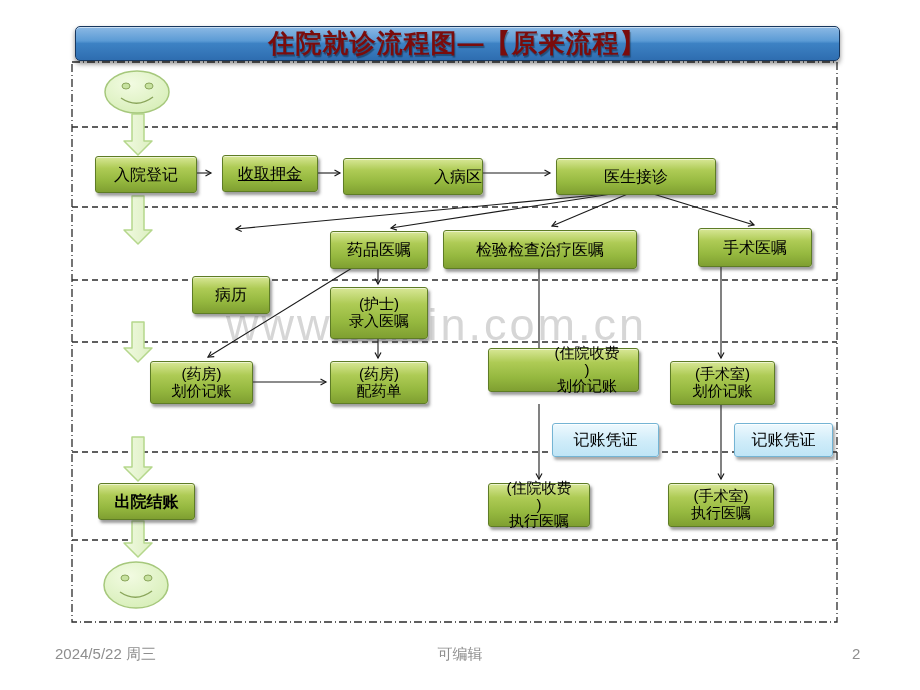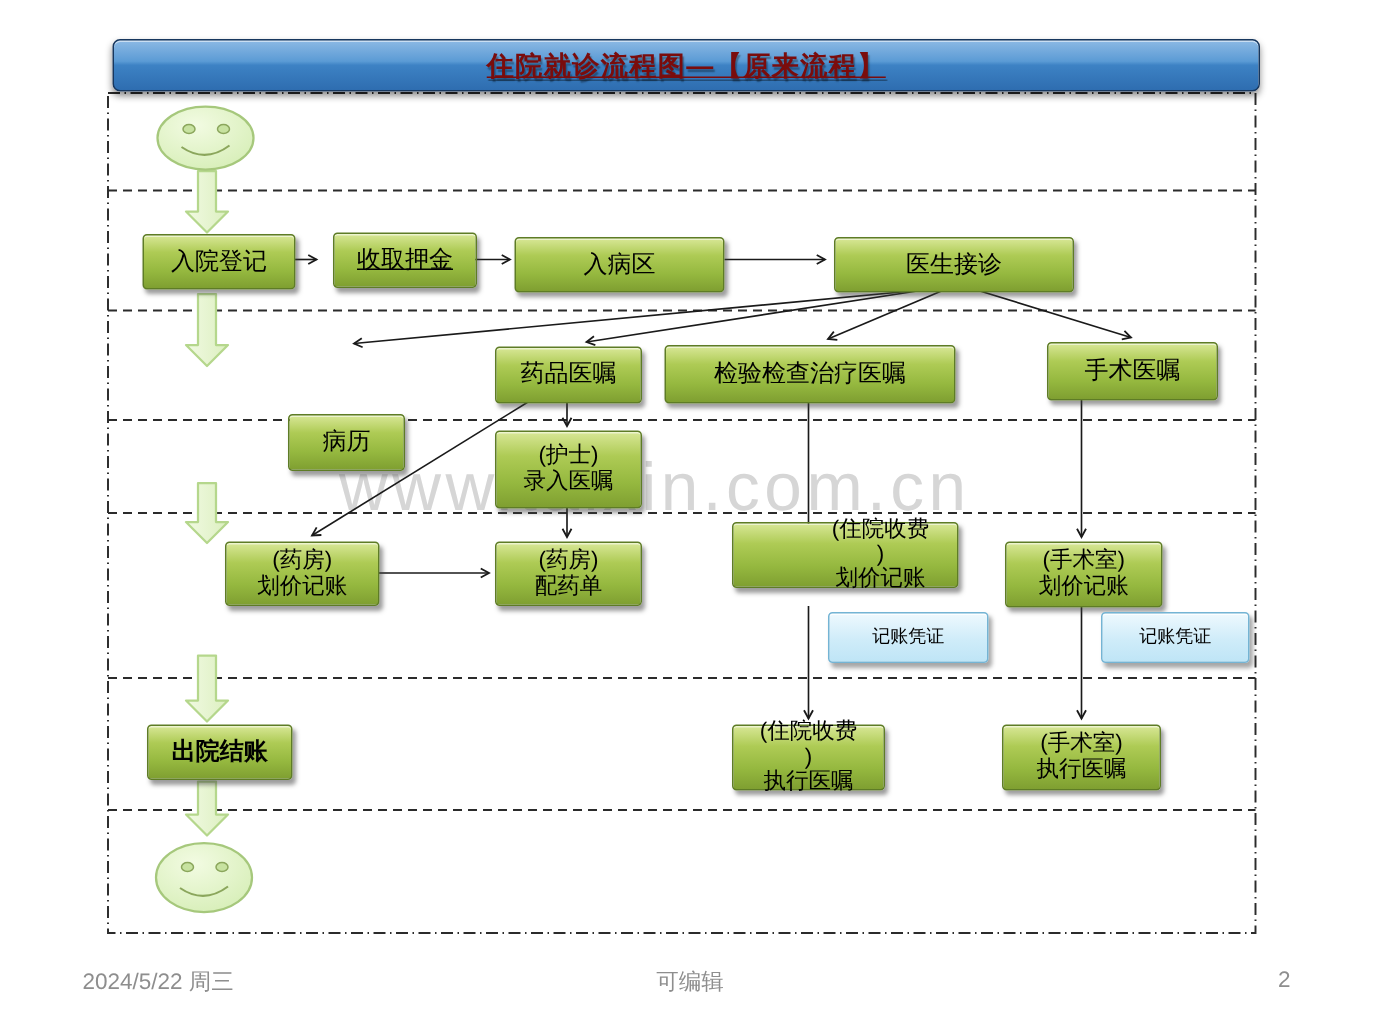--- a/index.html
+++ b/index.html
@@ -9,41 +9,42 @@
   svg.layer{position:absolute;left:0;top:0;width:920px;height:690px;}
 
   .titlebar{
     position:absolute;left:75px;top:26px;width:763px;height:33px;
     border-radius:5px;border:1px solid #17375e;
     background:linear-gradient(180deg,#8cb9e4 0%,#5b9bd5 42%,#3d82c4 50%,#2e6db0 100%);
     box-shadow:0 3px 5px rgba(0,0,0,.45), inset 0 1px 0 rgba(255,255,255,.55);
     display:flex;align-items:center;justify-content:center;
   }
   .titlebar span{
-    font-size:18px;font-weight:bold;color:#7a0c0c;letter-spacing:1px;
-    text-shadow:1px 2px 1px rgba(0,0,0,.35);white-space:nowrap;text-decoration:underline;
+    font-size:26px;font-weight:bold;color:#7a0c0c;letter-spacing:1px;
+    text-shadow:1px 2px 1px rgba(0,0,0,.35);white-space:nowrap;
   }
 
   .fbox{
     position:absolute;display:flex;align-items:center;justify-content:center;
     text-align:center;border-radius:3px;color:#000;overflow:visible;z-index:5;
   }
   .fbox span{white-space:pre-line;line-height:1.12;}
   .green{
     background:linear-gradient(180deg,#d8e796 0%,#aecb55 32%,#95b83f 68%,#7f9f31 100%);
     border:1px solid #5e7c26;
     box-shadow:2px 3px 3px rgba(60,60,60,.5), inset 0 1px 0 rgba(255,255,255,.55);
     font-size:16px;
   }
   .green.small{font-size:15px;}
   .blue{
     background:linear-gradient(180deg,#eef9fe 0%,#cfecf9 55%,#bfe5f6 100%);
     border:1px solid #74b4d4;
     box-shadow:2px 3px 3px rgba(60,60,60,.45), inset 0 1px 0 rgba(255,255,255,.8);
-    font-size:12px;
+    font-size:16px;
+    margin-top:15px;
   }
   .footer-text{position:absolute;color:#8e8e8e;font-size:15px;z-index:6;}
 </style>
 </head>
 <body>
 
 <div class="slide">
 
   <svg class="layer">
     <defs>
@@ -116,21 +117,21 @@
   <div class="titlebar">
     <span>住院就诊流程图—【原来流程】</span>
   </div>
 
   <div class="fbox green" style="left:95px;top:156px;width:100px;height:35px;text-align:right;">
     <span>入院登记</span>
     </div>
   <div class="fbox green" style="left:222px;top:155px;width:94px;height:35px;text-decoration:underline;">
     <span>收取押金</span>
     </div>
-  <div class="fbox green" style="left:343px;top:158px;width:138px;height:35px;">
+  <div class="fbox green" style="left:343px;top:158px;width:138px;height:35px;justify-content:flex-end;">
     <span>入病区</span>
     </div>
   <div class="fbox green" style="left:556px;top:158px;width:158px;height:35px;">
     <span>医生接诊</span>
     </div>
 
   <div class="fbox green" style="left:192px;top:231px;width:76px;height:36px;margin-top:45px;">
     <span>病历</span>
     </div>
   <div class="fbox green" style="left:330px;top:231px;width:96px;height:36px;">

